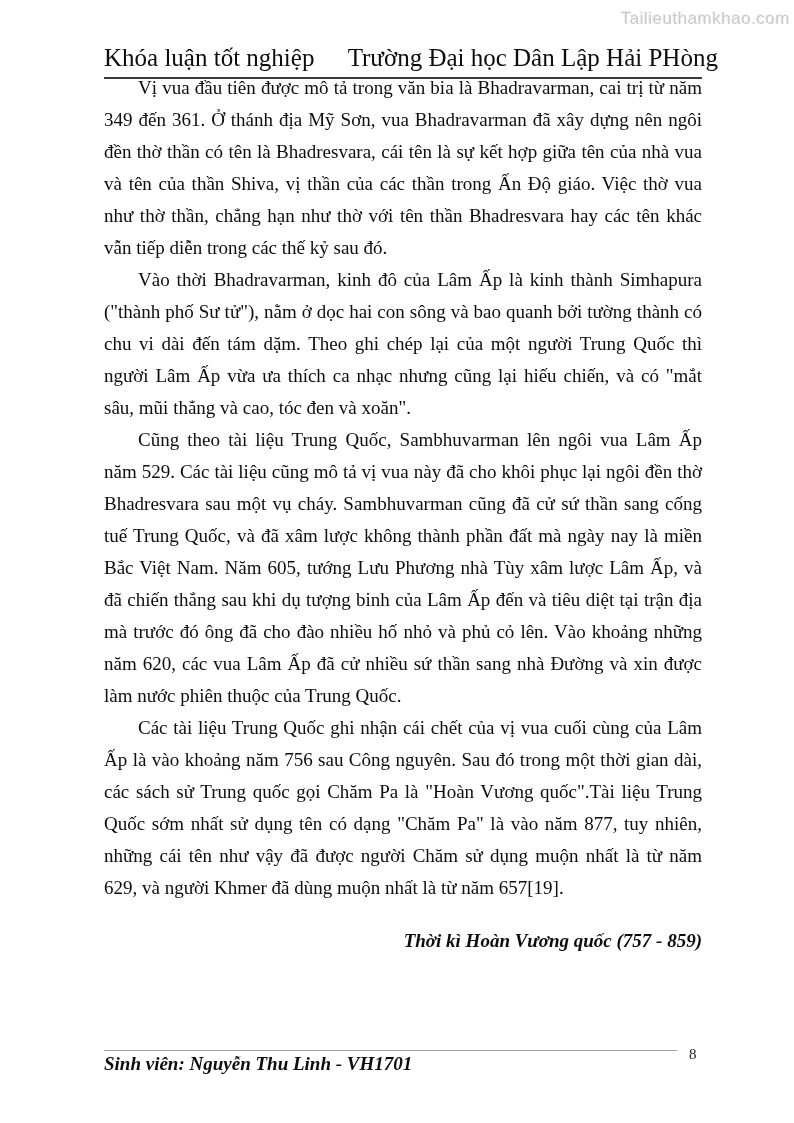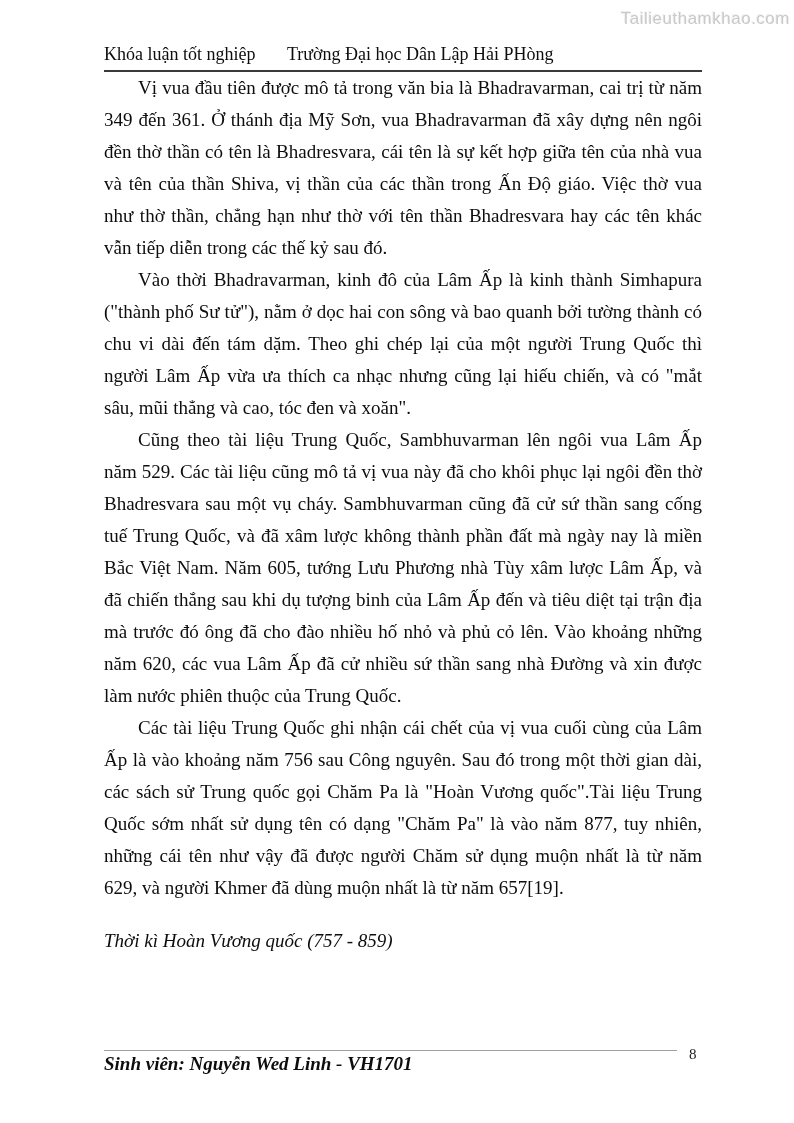--- a/index.html
+++ b/index.html
@@ -26,21 +26,21 @@
     text-shadow: 1px 1px 0 #ffffff, -1px -1px 0 #efefef;
     letter-spacing: 0.5px;
   }
   .header {
     position: absolute;
     left: 104px;
     top: 44px;
     width: 598px;
     border-bottom: 2px solid #3a3a3a;
     padding-bottom: 5px;
-    font-size: 18px;
+    font-size: 25px;
     white-space: nowrap;
   }
   .header .header-left { display: inline-block; }
   .header .header-right { display: inline-block; margin-left: 27px; }
   .body-text {
     position: absolute;
     left: 104px;
     top: 72px;
     width: 598px;
     font-size: 19px;
@@ -50,23 +50,23 @@
   .body-text p {
     margin: 0;
     text-indent: 34px;
   }
   .body-text p.no-indent {
     text-indent: 0;
   }
   .section-heading {
     margin-top: 21px !important;
     text-indent: 0 !important;
-    font-weight: normal;
+    font-weight: bold;
     font-style: italic;
-    text-align: left;
+    text-align: right;
   }
   .footer-rule {
     position: absolute;
     left: 104px;
     top: 1050px;
     width: 573px;
     border-top: 1px solid #a0a0a0;
   }
   .footer-author {
     position: absolute;
@@ -100,17 +100,17 @@
   <div class="body-text">
     <p>Vị vua đầu tiên được mô tả trong văn bia là Bhadravarman, cai trị từ năm 349 đến 361. Ở thánh địa Mỹ Sơn, vua Bhadravarman đã xây dựng nên ngôi đền thờ thần có tên là Bhadresvara, cái tên là sự kết hợp giữa tên của nhà vua và tên của thần Shiva, vị thần của các thần trong Ấn Độ giáo. Việc thờ vua như thờ thần, chẳng hạn như thờ với tên thần Bhadresvara hay các tên khác vẫn tiếp diễn trong các thế kỷ sau đó.</p>
     <p>Vào thời Bhadravarman, kinh đô của Lâm Ấp là kinh thành Simhapura ("thành phố Sư tử"), nằm ở dọc hai con sông và bao quanh bởi tường thành có chu vi dài đến tám dặm. Theo ghi chép lại của một người Trung Quốc thì người Lâm Ấp vừa ưa thích ca nhạc nhưng cũng lại hiếu chiến, và có "mắt sâu, mũi thẳng và cao, tóc đen và xoăn".</p>
     <p>Cũng theo tài liệu Trung Quốc, Sambhuvarman lên ngôi vua Lâm Ấp năm 529. Các tài liệu cũng mô tả vị vua này đã cho khôi phục lại ngôi đền thờ Bhadresvara sau một vụ cháy. Sambhuvarman cũng đã cử sứ thần sang cống tuế Trung Quốc, và đã xâm lược không thành phần đất mà ngày nay là miền Bắc Việt Nam. Năm 605, tướng Lưu Phương nhà Tùy xâm lược Lâm Ấp, và đã chiến thắng sau khi dụ tượng binh của Lâm Ấp đến và tiêu diệt tại trận địa mà trước đó ông đã cho đào nhiều hố nhỏ và phủ cỏ lên. Vào khoảng những năm 620, các vua Lâm Ấp đã cử nhiều sứ thần sang nhà Đường và xin được làm nước phiên thuộc của Trung Quốc.</p>
     <p>Các tài liệu Trung Quốc ghi nhận cái chết của vị vua cuối cùng của Lâm Ấp là vào khoảng năm 756 sau Công nguyên. Sau đó trong một thời gian dài, các sách sử Trung quốc gọi Chăm Pa là "Hoàn Vương quốc".Tài liệu Trung Quốc sớm nhất sử dụng tên có dạng "Chăm Pa" là vào năm 877, tuy nhiên, những cái tên như vậy đã được người Chăm sử dụng muộn nhất là từ năm 629, và người Khmer đã dùng muộn nhất là từ năm 657[19].</p>
     <p class="section-heading">Thời kì Hoàn Vương quốc (757 - 859)</p>
   </div>
 
   <div class="footer-rule"></div>
 
-  <div class="footer-author">Sinh viên: Nguyễn Wed Linh - VH1701</div>
+  <div class="footer-author">Sinh viên: Nguyễn Thu Linh - VH1701</div>
 
   <div class="page-number">8</div>
 
 </div>
 
 </body></html>

